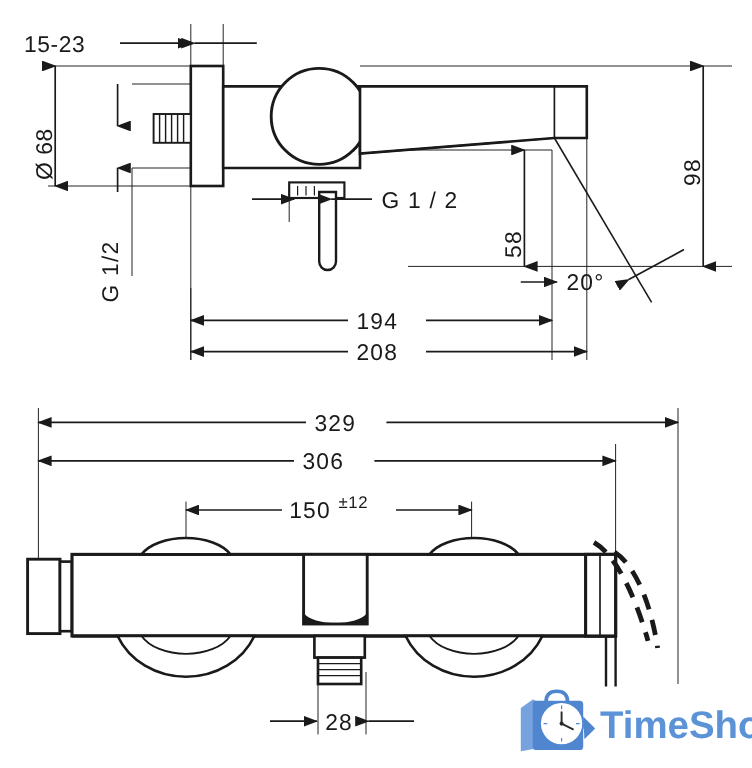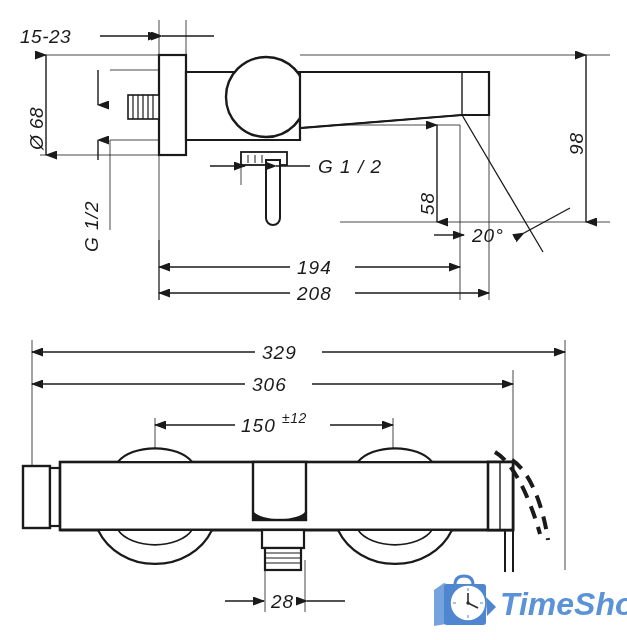--- a/index.html
+++ b/index.html
@@ -1,18 +1,18 @@
 <!DOCTYPE html>
 <html><head>
 <meta charset="utf-8">
 <style>
   html,body{margin:0;padding:0;background:#ffffff;}
   body{width:627px;height:640px;position:relative;overflow:hidden;
        font-family:"Liberation Sans", sans-serif;color:#1a1a1a;}
-  #stage{position:absolute;inset:0;width:549px;height:640px;font-style:italic;}
+  #stage{position:absolute;inset:0;width:549px;height:640px;}
   svg{display:block;}
   .dimtxt{font-family:"Liberation Sans", sans-serif;fill:#1a1a1a;}
 </style>
 </head>
 <body>
 
 <div id="stage">
 <svg width="627" height="640" viewBox="0 0 627 640" xmlns="http://www.w3.org/2000/svg">
   <defs>
     <marker id="ar-r" markerWidth="12" markerHeight="9" refX="11" refY="4.5" orient="auto" markerUnits="userSpaceOnUse">

